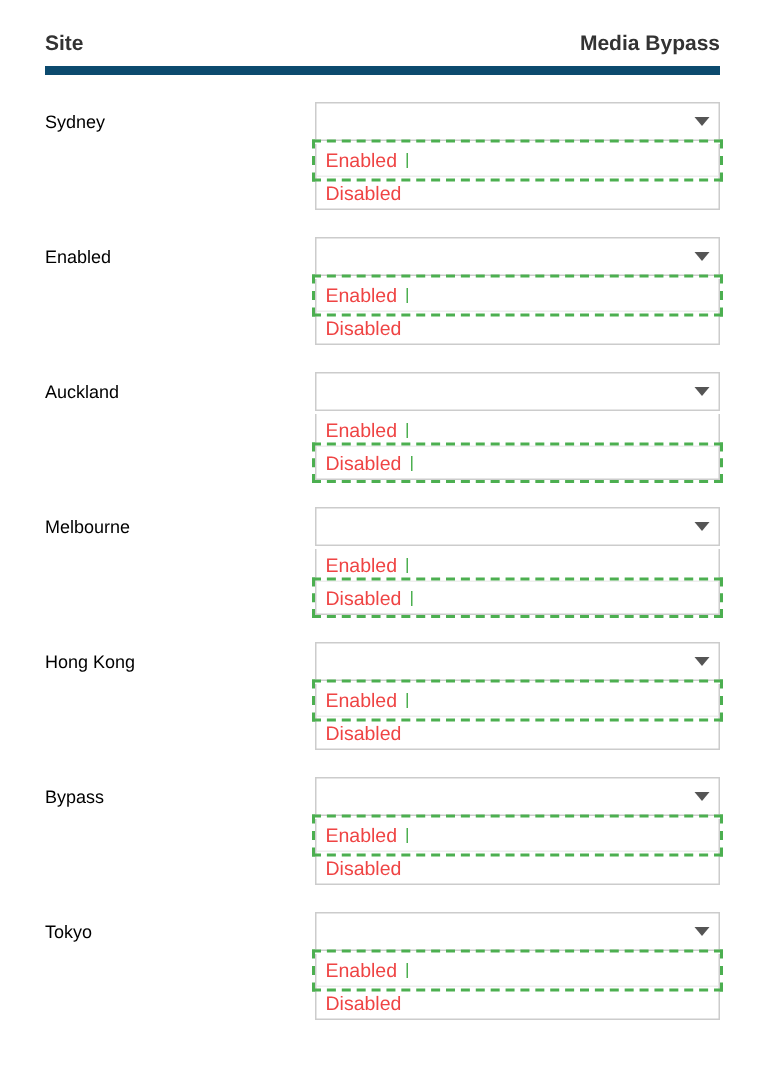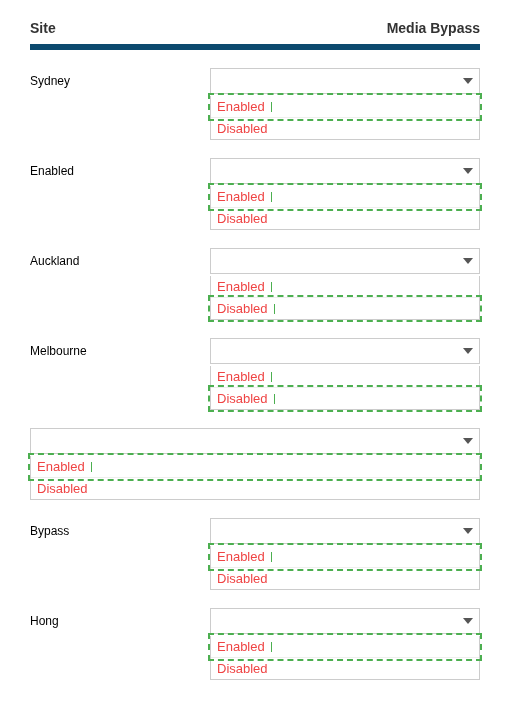--- a/index.html
+++ b/index.html
@@ -197,20 +197,21 @@
               <span class="divider-line"></span>
             </div>
             <div class="option-item option-disabled">
               <span>Disabled</span>
               <span class="divider-line"></span>
             </div>
           </div>
         </div>
       </div>
       <div class="site-row">
+        <div class="site-name">Hong Kong</div>
         <div class="dropdown-container">
           <div class="dropdown-trigger">
             <div class="dropdown-arrow"></div>
           </div>
           <div class="dropdown-options highlight-enabled">
             <div class="option-item option-enabled">
               <span>Enabled</span>
               <span class="divider-line"></span>
             </div>
             <div class="option-item option-disabled">
@@ -230,21 +231,21 @@
               <span>Enabled</span>
               <span class="divider-line"></span>
             </div>
             <div class="option-item option-disabled">
               <span>Disabled</span>
             </div>
           </div>
         </div>
       </div>
       <div class="site-row">
-        <div class="site-name">Hong</div>
+        <div class="site-name">Tokyo</div>
         <div class="dropdown-container">
           <div class="dropdown-trigger">
             <div class="dropdown-arrow"></div>
           </div>
           <div class="dropdown-options highlight-enabled">
             <div class="option-item option-enabled">
               <span>Enabled</span>
               <span class="divider-line"></span>
             </div>
             <div class="option-item option-disabled">

